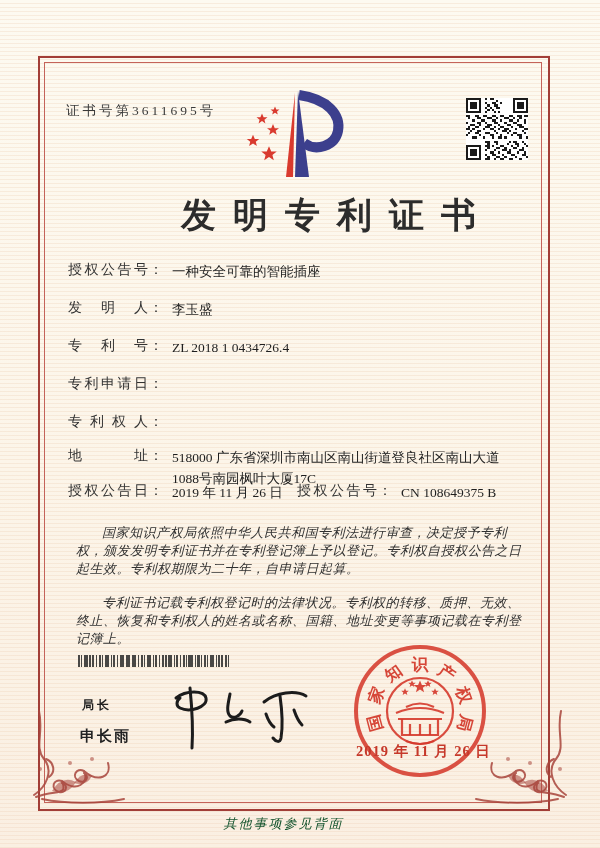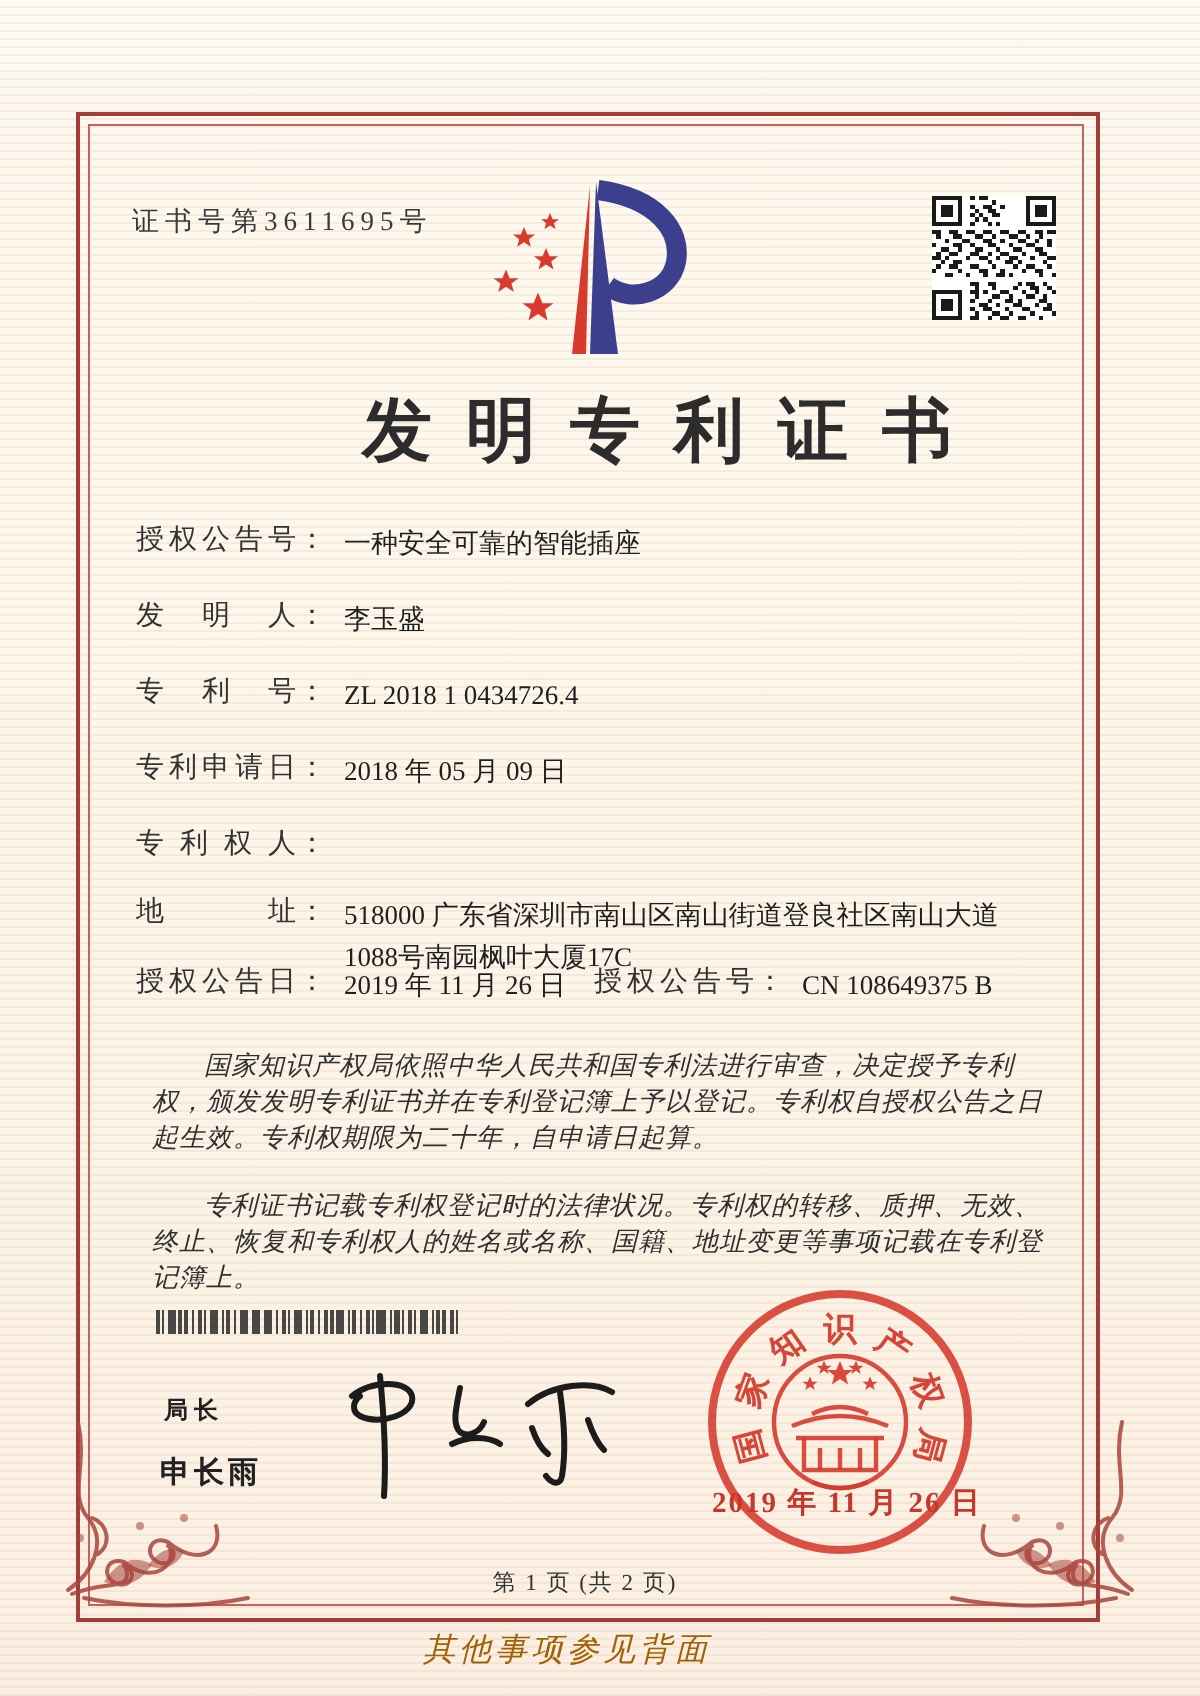--- a/index.html
+++ b/index.html
@@ -68,21 +68,21 @@
     position:absolute;left:50%;top:50%;width:18px;height:18px;margin:-9px 0 0 -9px;
     font-size:16.5px;font-weight:700;color:rgba(211,55,41,.92);
     text-align:center;line-height:18px;
   }
   .emblem{position:absolute;left:50%;top:50%;transform:translate(-50%,-50%);}
   .seal-date{
     position:absolute;left:356px;top:742px;width:160px;
     font-size:14.5px;font-weight:700;color:#c6382a;letter-spacing:1px;
   }
   .page-info{position:absolute;left:39px;top:784px;width:507px;text-align:center;font-size:11.5px;color:#333;letter-spacing:1px;}
-  .back-note{position:absolute;left:30px;top:815px;width:507px;text-align:center;font-size:16px;font-style:italic;color:#a16207;letter-spacing:2px;}
+  .back-note{position:absolute;left:30px;top:815px;width:507px;text-align:center;font-size:13px;font-style:italic;color:#14532d;letter-spacing:2px;}
   .flourish{position:absolute;width:118px;height:108px;}
   .flourish-bl{left:12px;top:703px;}
   .flourish-br{right:12px;left:auto;top:703px;transform:scaleX(-1);}
 </style>
 </head>
 <body>
 
 <div class="page">
 
   <div class="frame-outer"></div>
@@ -190,21 +190,20 @@
     <span class="val">李玉盛</span>
   </div>
   <div class="row row-y2">
     <span class="flabel">专利号</span>
       <span class="colon">：</span>
     <span class="val">ZL 2018 1 0434726.4</span>
   </div>
   <div class="row row-y3">
     <span class="flabel">专利申请日</span>
       <span class="colon">：</span>
-    <span class="val">2018 年 05 月 09 日</span>
   </div>
   <div class="row row-y4">
     <span class="flabel">专利权人</span>
       <span class="colon">：</span>
   </div>
   <div class="row row-y5">
     <span class="flabel">地址</span>
       <span class="colon">：</span>
     <span class="val val-wrap">518000 广东省深圳市南山区南山街道登良社区南山大道1088号南园枫叶大厦17C</span>
   </div>
@@ -269,16 +268,15 @@
         <use href="#est" transform="translate(0,-24) scale(1.3)"></use>
         <use href="#est" transform="translate(-15,-19) scale(0.75)"></use>
         <use href="#est" transform="translate(-8,-27) scale(0.75)"></use>
         <use href="#est" transform="translate(8,-27) scale(0.75)"></use>
         <use href="#est" transform="translate(15,-19) scale(0.75)"></use>
       </g>
     </svg>
   </div>
   <div class="seal-date">2019 年 11 月 26 日</div>
 
-  <div class="page-info">第 1 页 (共 2 页)</div>
   <div class="back-note">其他事项参见背面</div>
 
 </div>
 
 </body></html>

